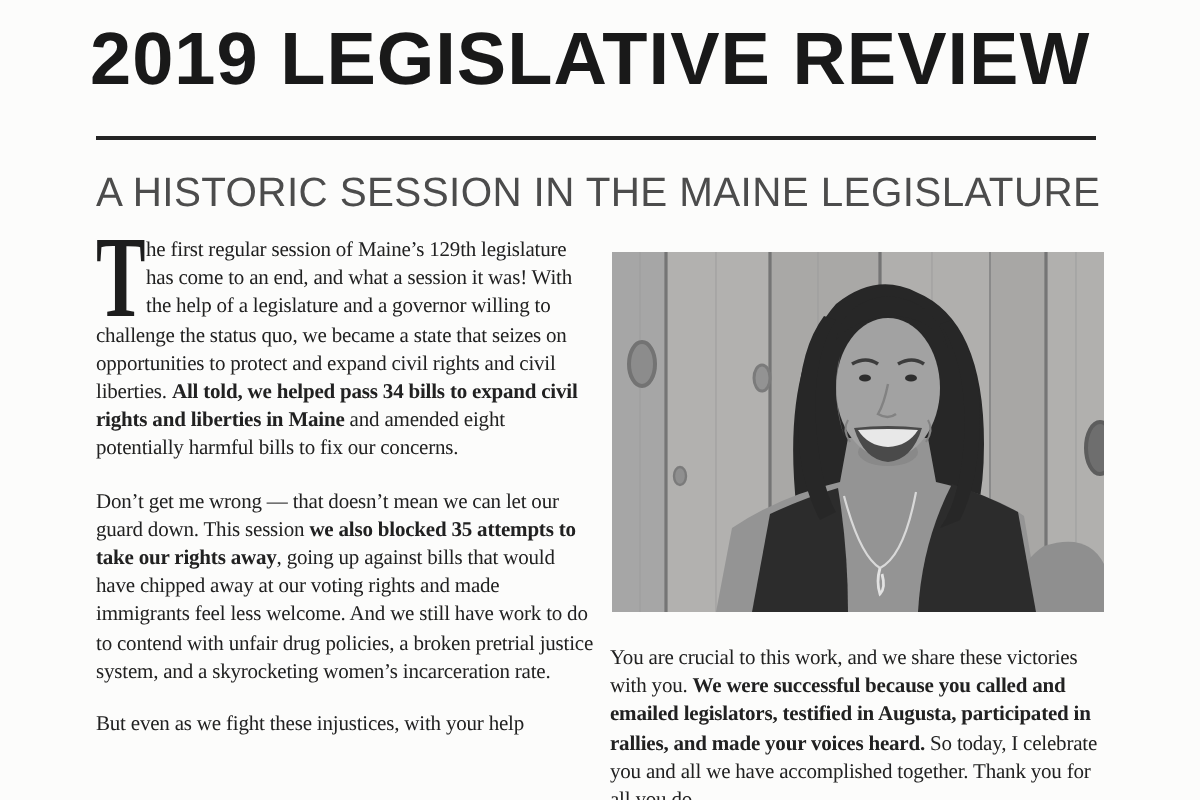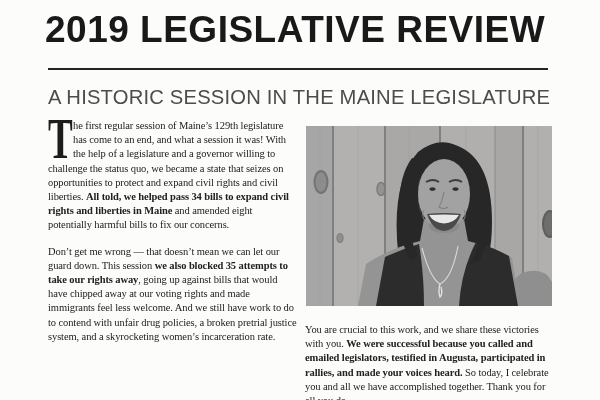--- a/index.html
+++ b/index.html
@@ -62,20 +62,21 @@
 
 <div class="page">
 
   <h1 class="title">2019 LEGISLATIVE REVIEW</h1>
   <div class="rule"></div>
   <h2 class="subtitle">A HISTORIC SESSION IN THE MAINE LEGISLATURE</h2>
 
   <div class="left-col">
     <p class="para"><span class="dropcap">T</span><span><span>he first regular session of Maine’s 129th legislature has come to an end, and what a session it was! With the help of a legislature and a governor willing to challenge the status quo, we became a state that seizes on opportunities to protect and expand civil rights and civil liberties. </span><b>All told, we helped pass 34 bills to expand civil rights and liberties in Maine</b><span> and amended eight potentially harmful bills to fix our concerns.</span></span></p>
     <p class="para"><span>Don’t get me wrong — that doesn’t mean we can let our guard down. This session </span><b>we also blocked 35 attempts to take our rights away</b><span>, going up against bills that would have chipped away at our voting rights and made immigrants feel less welcome. And we still have work to do to contend with unfair drug policies, a broken pretrial justice system, and a skyrocketing women’s incarceration rate.</span></p>
+    <p class="para"><span>But even as we fight these injustices, with your help</span></p>
   </div>
 
   <figure class="photo">
     <svg viewBox="0 0 246 180" preserveAspectRatio="none">
 
       <g>
         <rect x="0" y="0" width="246" height="180" fill="#adadad"></rect>
         <rect x="0" y="0" width="27" height="180" fill="#a6a6a6"></rect>
         <rect x="27" y="0" width="52" height="180" fill="#b2b1af"></rect>
         <rect x="79" y="0" width="55" height="180" fill="#a9a8a6"></rect>

